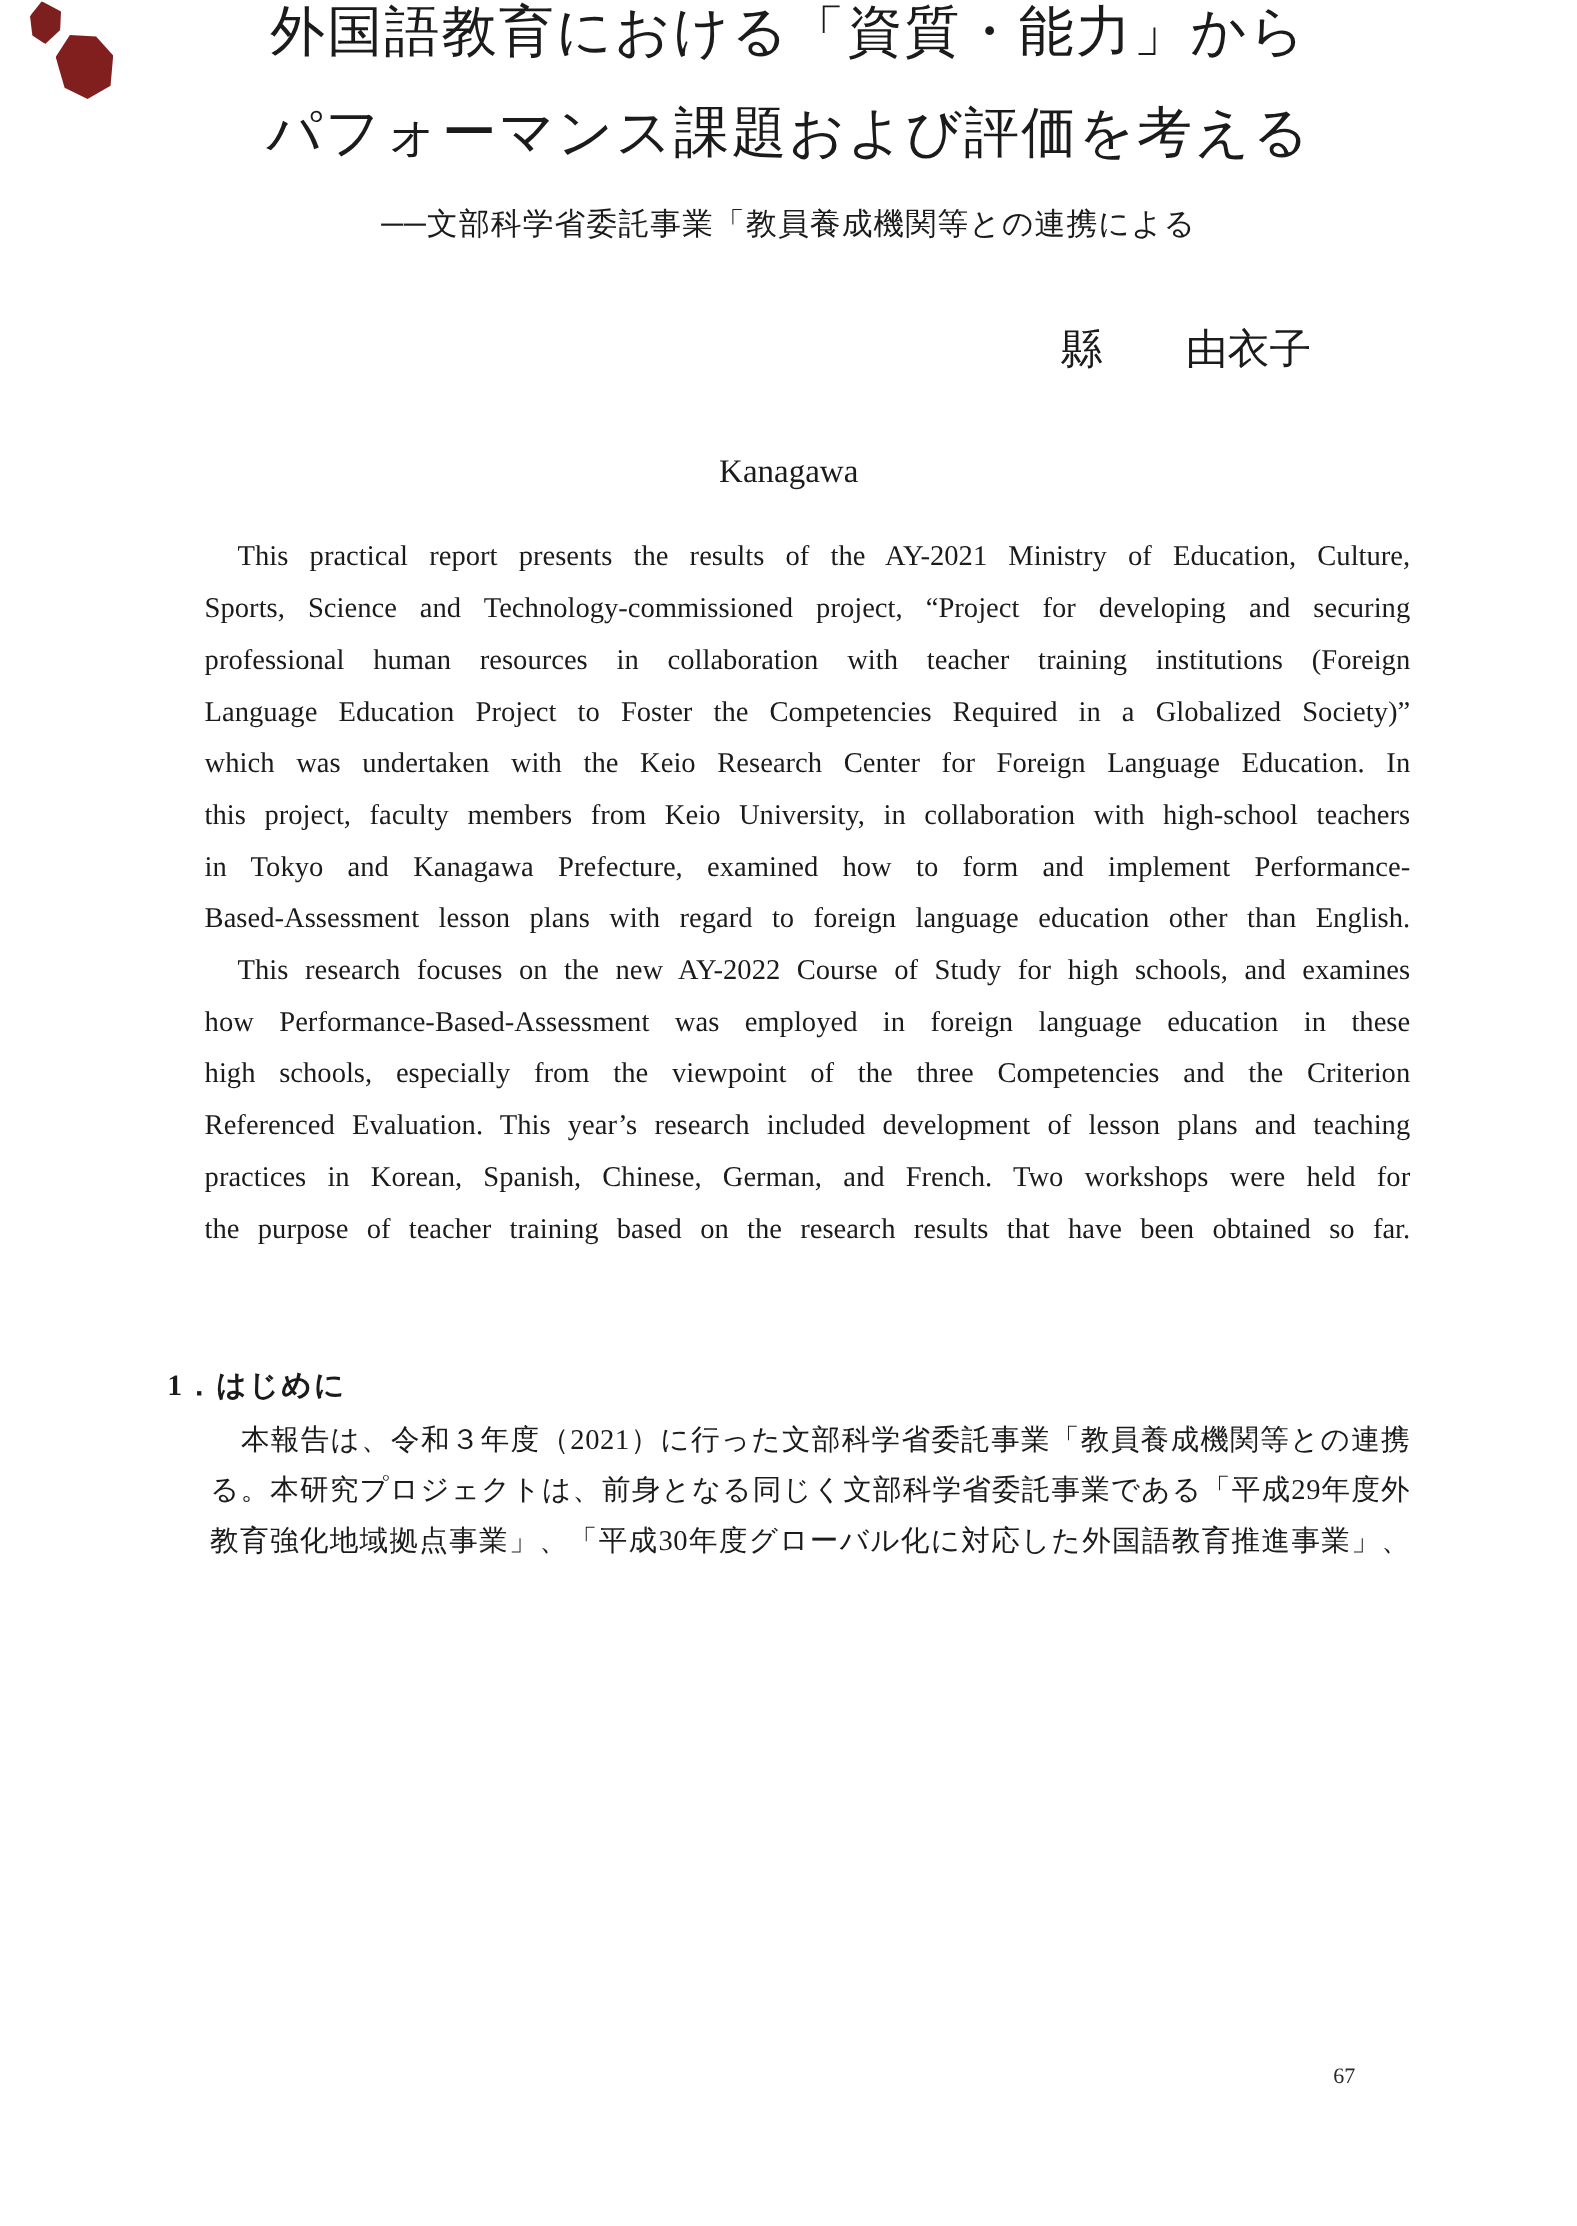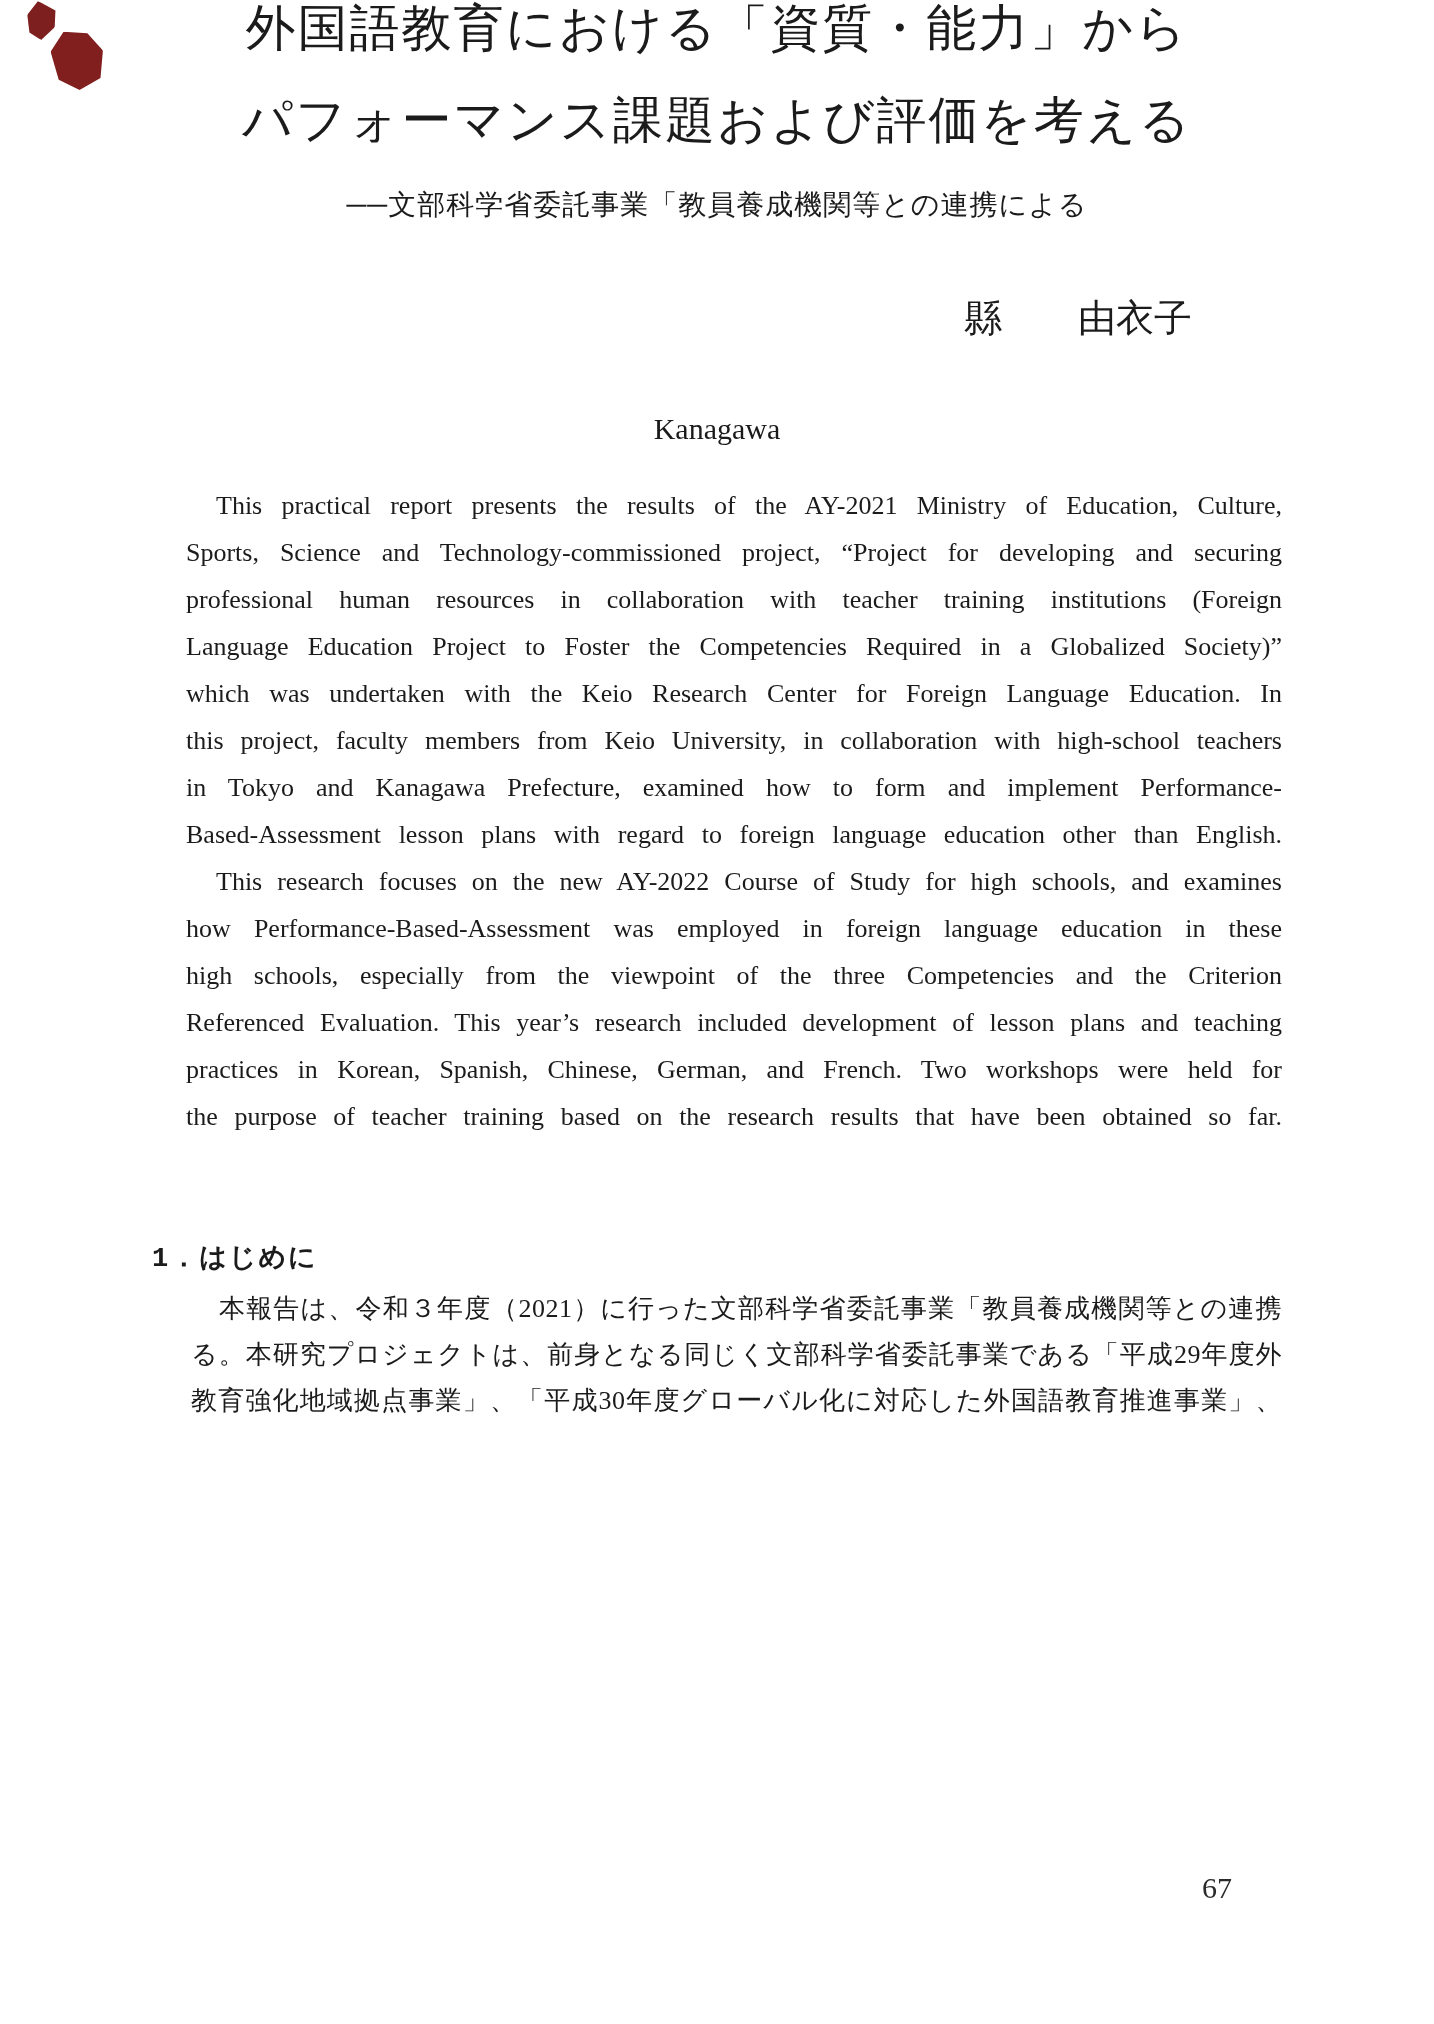--- a/index.html
+++ b/index.html
@@ -88,21 +88,21 @@
     text-align: justify;
     text-align-last: justify;
     word-spacing: 1px;
     margin-left: 34px;
   }
   .indent {
     text-indent: 30px;
   }
   .section-heading {
     margin-top: 100px;
-    font-family: Liberation Mono, monospace;
+    font-family: Liberation Serif, serif;
     font-weight: 700;
     font-size: 27px;
     line-height: 38px;
     letter-spacing: 2px;
   }
   .jp-body {
     margin-top: 8px;
   }
   .jp-line {
     font-size: 26px;
@@ -114,21 +114,21 @@
     letter-spacing: 0.5px;
     margin-left: 39px;
   }
   .jp-indent {
     text-indent: 28px;
   }
   .page-number {
     position: absolute;
     top: 1872px;
     right: 202px;
-    font-size: 30px;
+    font-size: 20px;
     line-height: 32px;
     color: #2a2a2a;
   }
 </style>
 </head>
 <body>
 
 <div class="page">
 
   <div class="ink-mark-small"></div>

